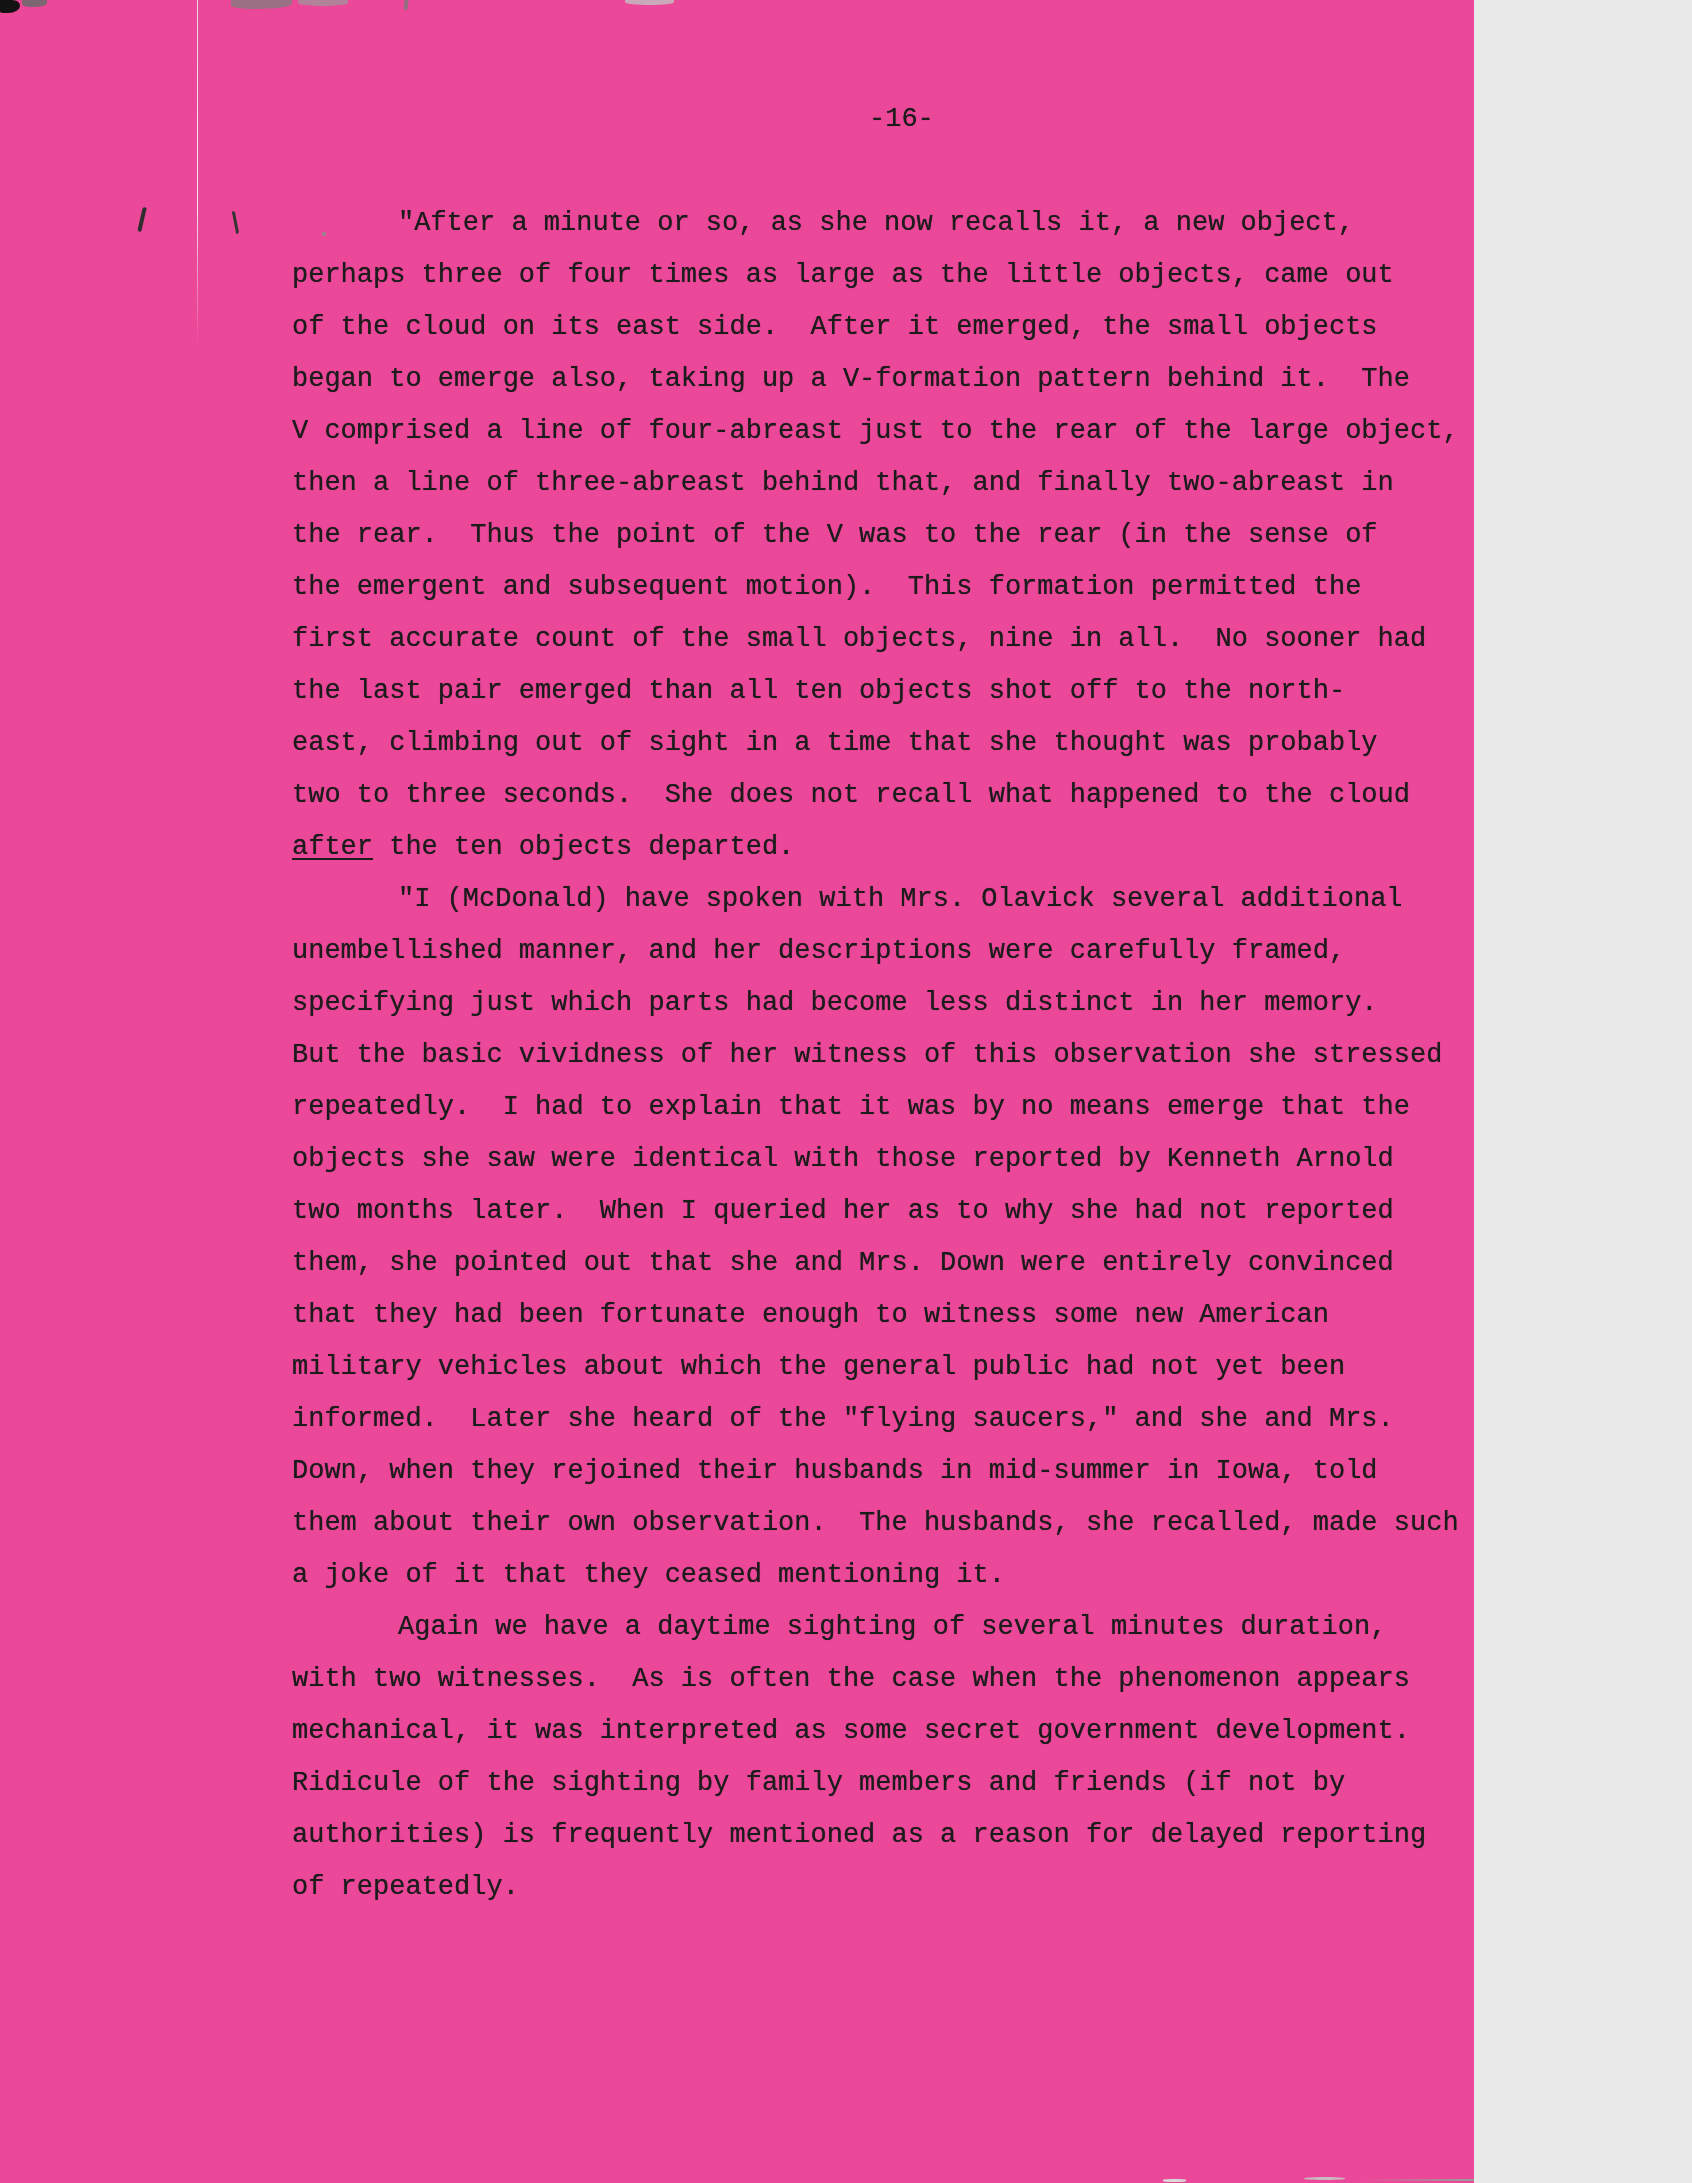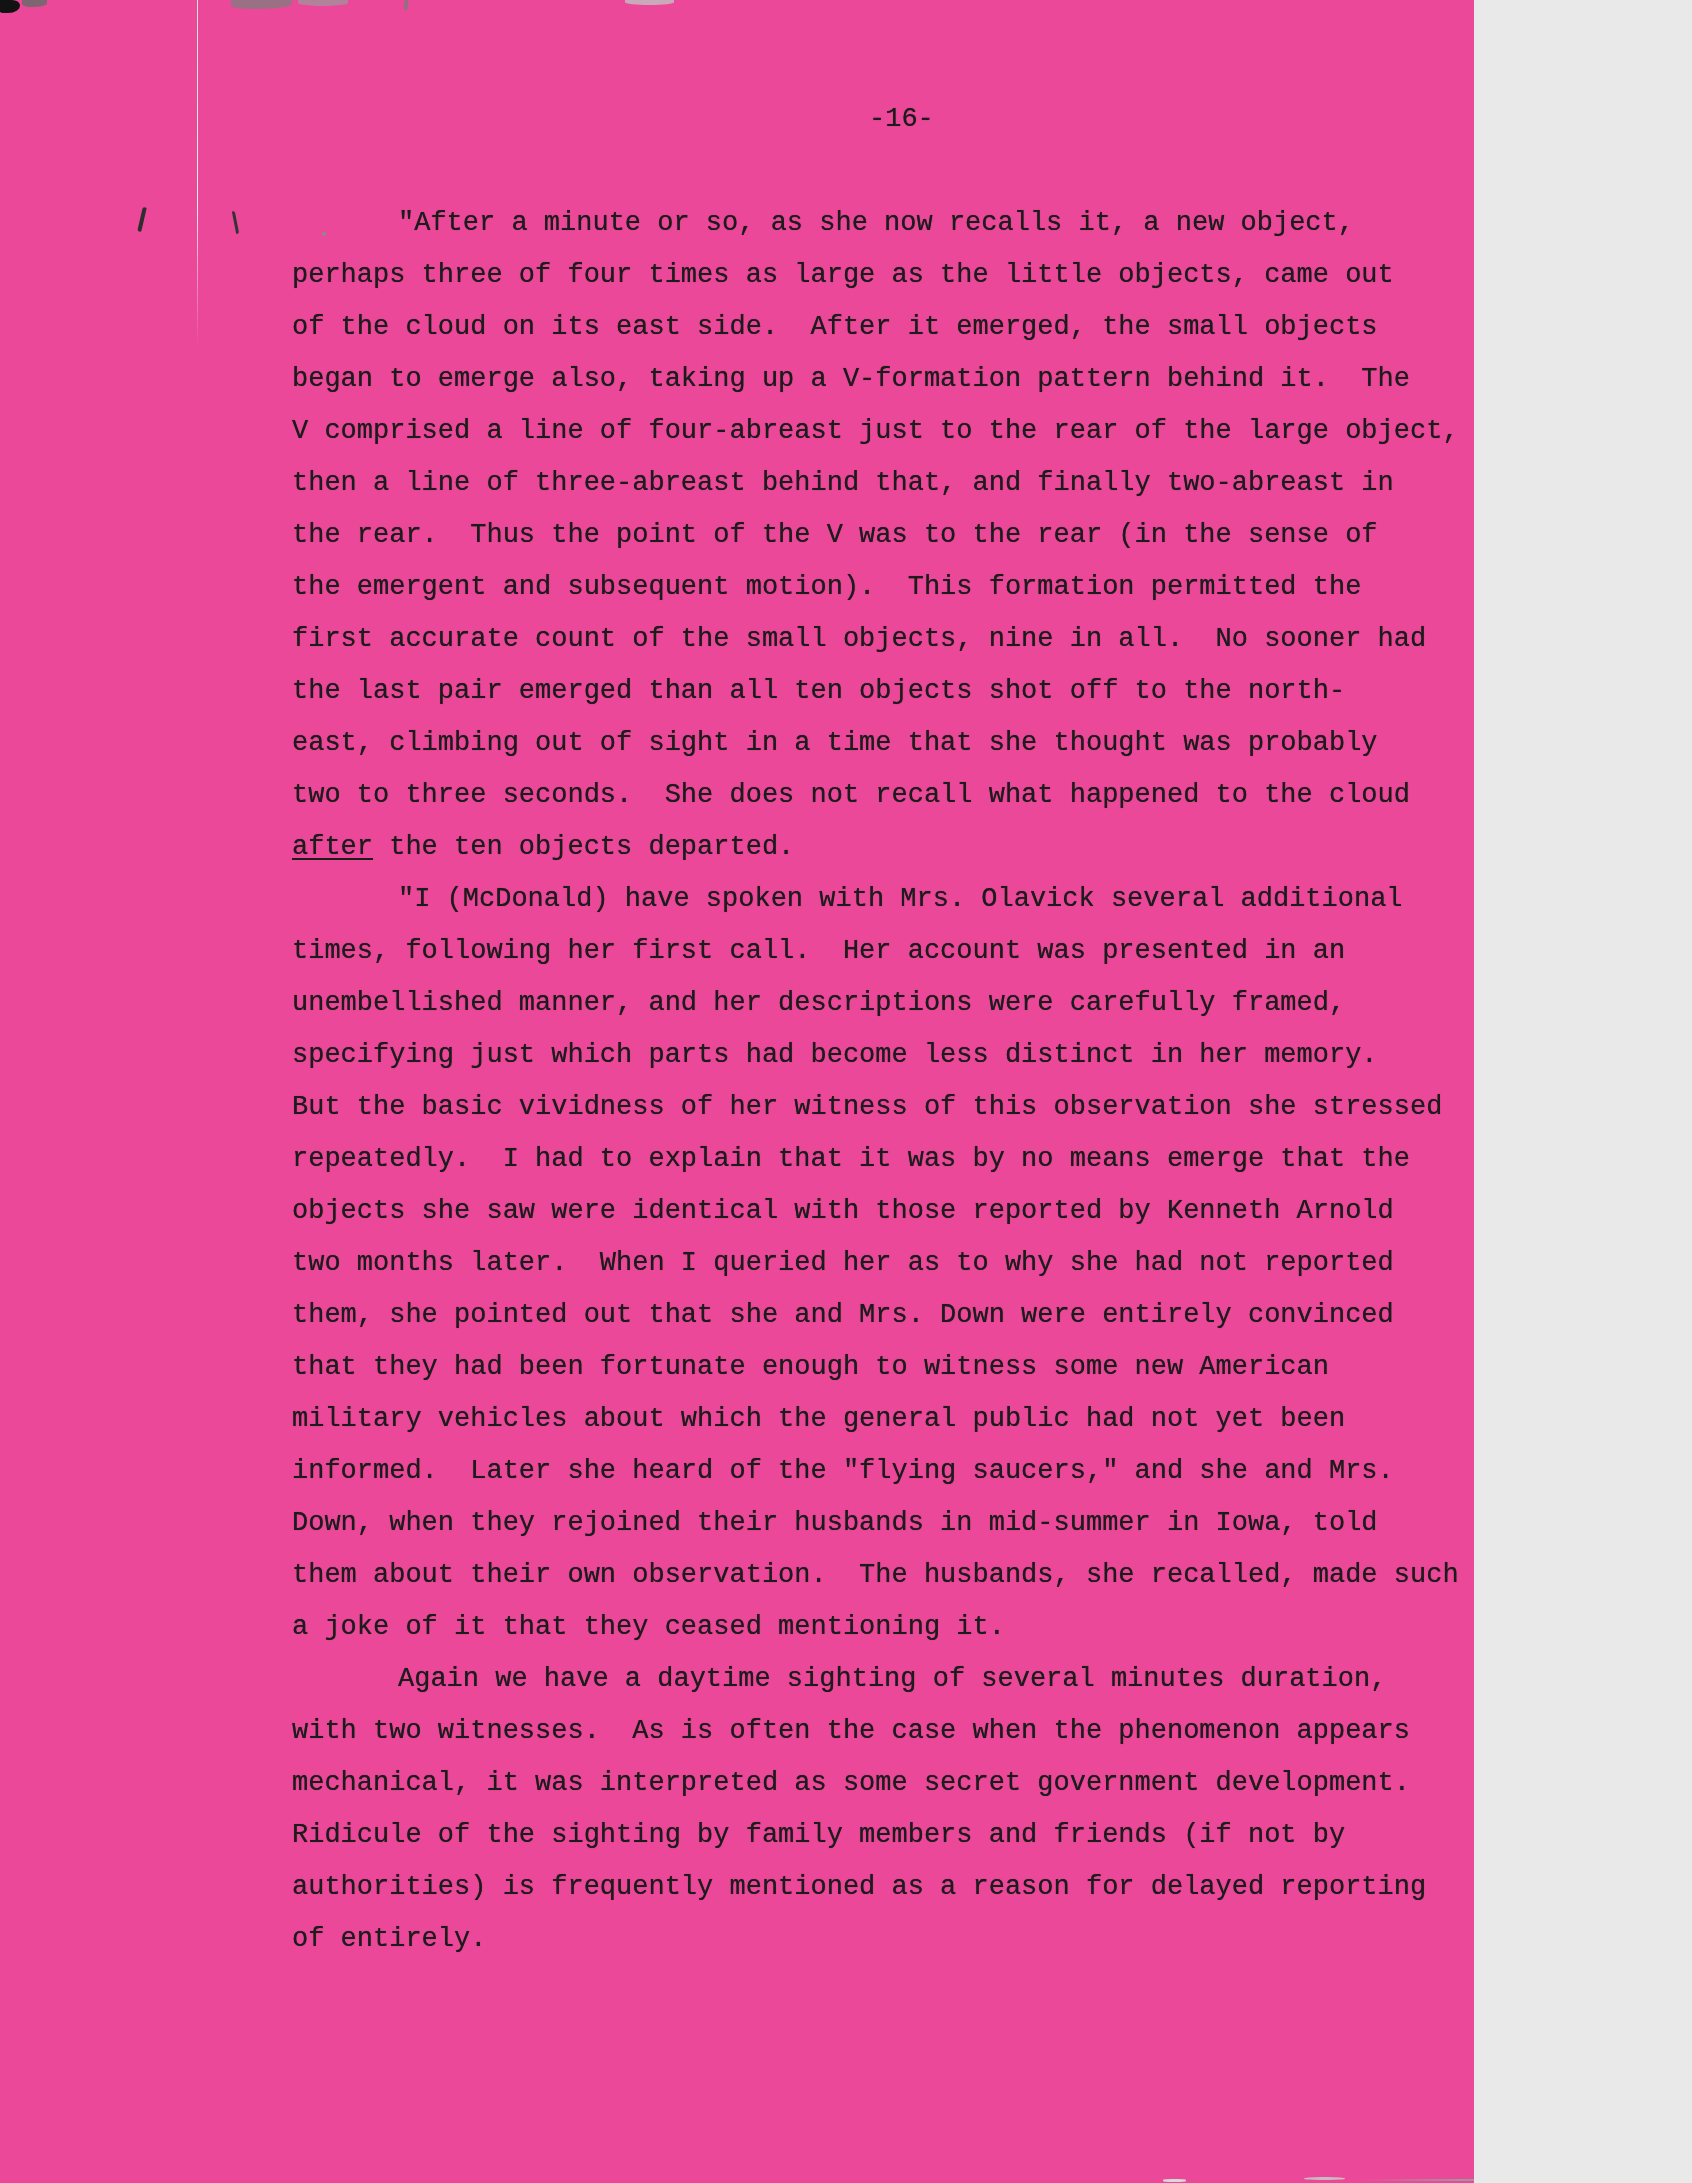--- a/index.html
+++ b/index.html
@@ -63,40 +63,39 @@
       <div class="line">V comprised a line of four-abreast just to the rear of the large object,</div>
       <div class="line">then a line of three-abreast behind that, and finally two-abreast in</div>
       <div class="line">the rear.  Thus the point of the V was to the rear (in the sense of</div>
       <div class="line">the emergent and subsequent motion).  This formation permitted the</div>
       <div class="line">first accurate count of the small objects, nine in all.  No sooner had</div>
       <div class="line">the last pair emerged than all ten objects shot off to the north-</div>
       <div class="line">east, climbing out of sight in a time that she thought was probably</div>
       <div class="line">two to three seconds.  She does not recall what happened to the cloud</div>
       <div class="line"><u>after</u> the ten objects departed.</div>
       <div class="line indent">"I (McDonald) have spoken with Mrs. Olavick several additional</div>
-      <div class="line">times, following her first call.  Her account was presented in an</div>
       <div class="line">unembellished manner, and her descriptions were carefully framed,</div>
       <div class="line">specifying just which parts had become less distinct in her memory.</div>
       <div class="line">But the basic vividness of her witness of this observation she stressed</div>
       <div class="line">repeatedly.  I had to explain that it was by no means emerge that the</div>
       <div class="line">objects she saw were identical with those reported by Kenneth Arnold</div>
       <div class="line">two months later.  When I queried her as to why she had not reported</div>
       <div class="line">them, she pointed out that she and Mrs. Down were entirely convinced</div>
       <div class="line">that they had been fortunate enough to witness some new American</div>
       <div class="line">military vehicles about which the general public had not yet been</div>
       <div class="line">informed.  Later she heard of the "flying saucers," and she and Mrs.</div>
       <div class="line">Down, when they rejoined their husbands in mid-summer in Iowa, told</div>
       <div class="line">them about their own observation.  The husbands, she recalled, made such</div>
       <div class="line">a joke of it that they ceased mentioning it.</div>
       <div class="line indent">Again we have a daytime sighting of several minutes duration,</div>
       <div class="line">with two witnesses.  As is often the case when the phenomenon appears</div>
       <div class="line">mechanical, it was interpreted as some secret government development.</div>
       <div class="line">Ridicule of the sighting by family members and friends (if not by</div>
       <div class="line">authorities) is frequently mentioned as a reason for delayed reporting</div>
-      <div class="line">of entirely.</div>
+      <div class="line">of repeatedly.</div>
     </div>
 
   <div class="art tl-blob1"></div>
   <div class="art tl-blob2"></div>
   <div class="art top-speck1"></div>
   <div class="art top-speck2"></div>
   <div class="art top-tick"></div>
   <div class="art top-speck3"></div>
   <div class="art vline"></div>
   <div class="art tick1"></div>

